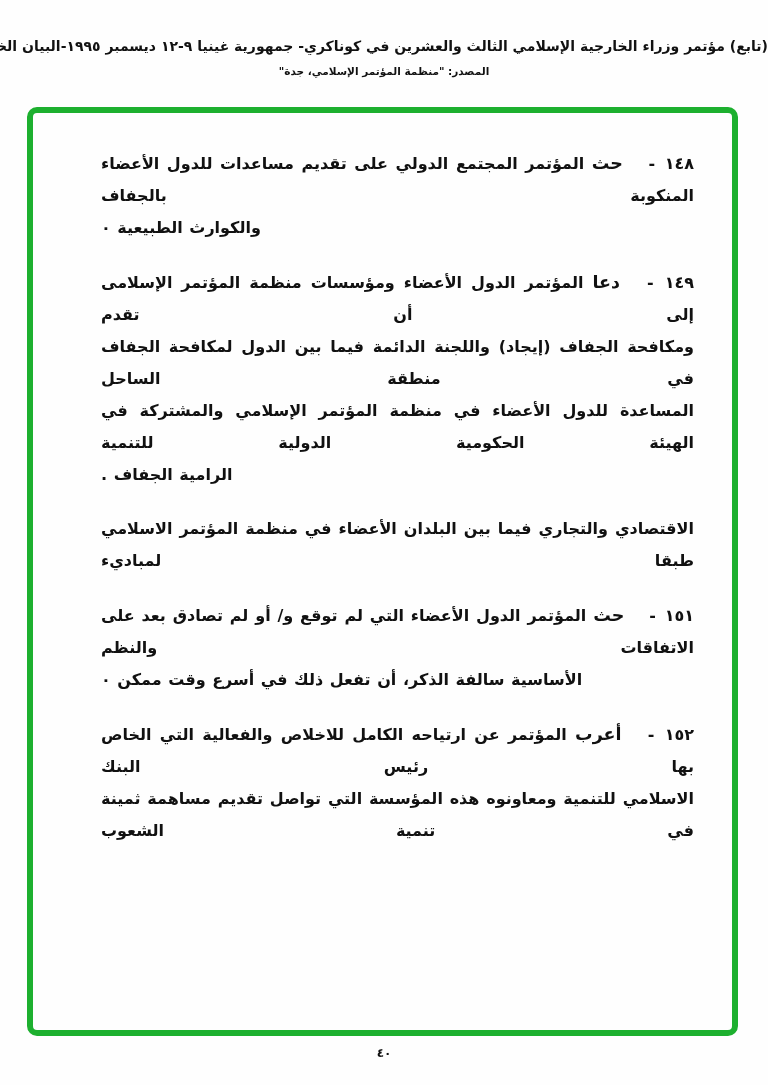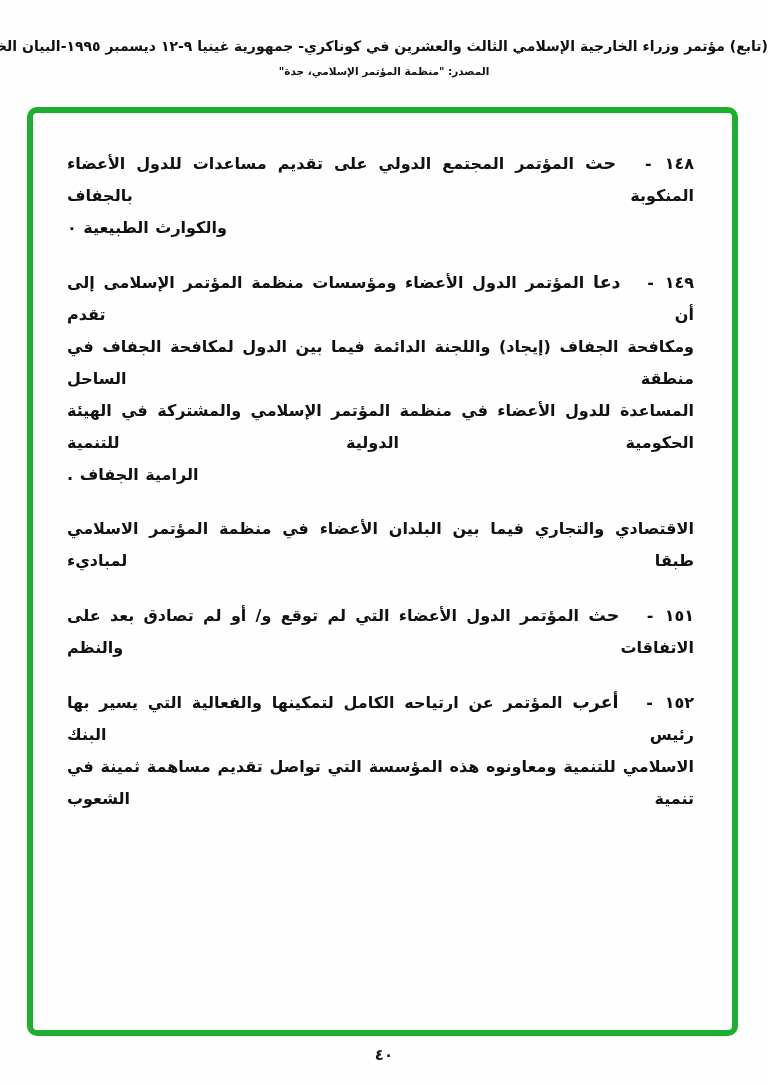--- a/index.html
+++ b/index.html
@@ -32,41 +32,41 @@
     width: 711px; height: 929px;
     box-sizing: border-box;
     border: 6px solid var(--green, #1db02f);
     border-radius: 10px;
     background: #fefefe;
   }
   .content {
     direction: rtl;
     box-sizing: border-box;
     height: 100%;
-    padding: 34px 38px 20px 34px;
+    padding: 34px 38px 20px 68px;
   }
   .para { margin: 0 0 22px 0; }
   .para:last-child { margin-bottom: 0; }
   .line {
     font-size: 16px;
     font-weight: bold;
     line-height: 32px;
     word-spacing: 1px;
   }
   .fill  { text-align: justify; text-align-last: justify; }
   .right { text-align: left; }
   .pnum  { white-space: nowrap; }
   .dash  { padding: 0 2px; }
   .verb  { padding-inline-start: 16px; font-size: 17.5px; }
   
   .ftr {
     position: absolute; left: 0; right: 0; top: 1046px;
     text-align: center;
   }
-  .page-num { font-size: 15px; font-weight: bold; direction: rtl; }
+  .page-num { font-size: 12px; font-weight: bold; direction: rtl; }
 </style>
 </head>
 <body>
 
 <div class="page">
 
   <div class="hdr">
     <div class="hdr-line1">(تابع) مؤتمر وزراء الخارجية الإسلامي الثالث والعشرين في كوناكري- جمهورية غينيا ٩-١٢ ديسمبر ١٩٩٥-البيان الختامي</div>
     <div class="hdr-line2">المصدر: "منظمة المؤتمر الإسلامي، جدة"</div>
   </div>
@@ -100,28 +100,29 @@
         <div class="line fill">الاقتصادي والتجاري فيما بين البلدان الأعضاء في منظمة المؤتمر الاسلامي طبقا لمباديء</div>
       </div>
 
       <div class="para">
         <div class="line fill">
           <span class="pnum">١٥١</span>
           <span class="dash">-</span>
           <span class="verb">حث</span>
           <span>المؤتمر الدول الأعضاء التي لم توقع و/ أو لم تصادق بعد على الاتفاقات والنظم</span>
         </div>
+        <div class="line right">الأساسية سالفة الذكر، أن تفعل ذلك في أسرع وقت ممكن ٠</div>
       </div>
 
       <div class="para">
         <div class="line fill">
           <span class="pnum">١٥٢</span>
           <span class="dash">-</span>
           <span class="verb">أعرب</span>
-          <span>المؤتمر عن ارتياحه الكامل لتمكينها والفعالية التي يسير بها رئيس البنك</span>
+          <span>المؤتمر عن ارتياحه الكامل للاخلاص والفعالية التي الخاص بها رئيس البنك</span>
         </div>
         <div class="line fill">الاسلامي للتنمية ومعاونوه هذه المؤسسة التي تواصل تقديم مساهمة ثمينة في تنمية الشعوب</div>
 
       </div>
 
     </div>
   </div>
 
   <div class="ftr">
     <div class="page-num">٤٠</div>

